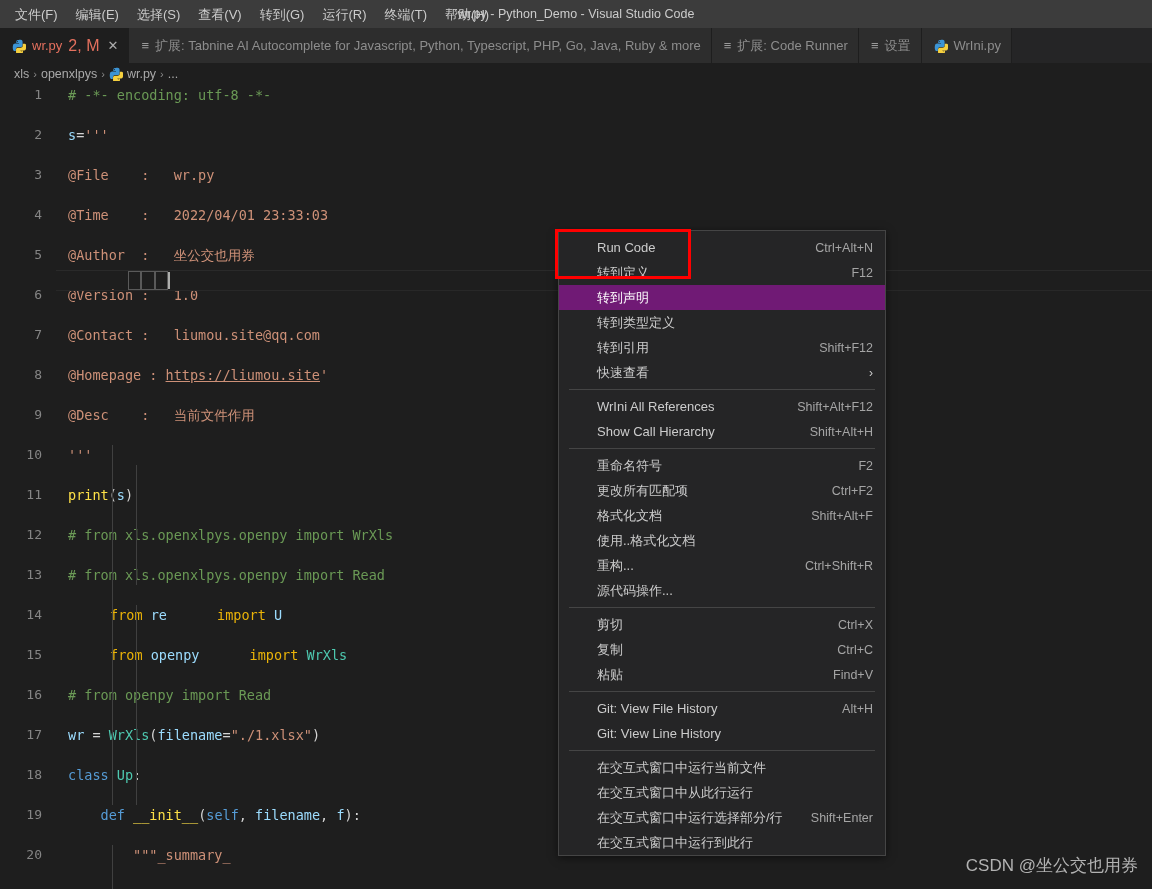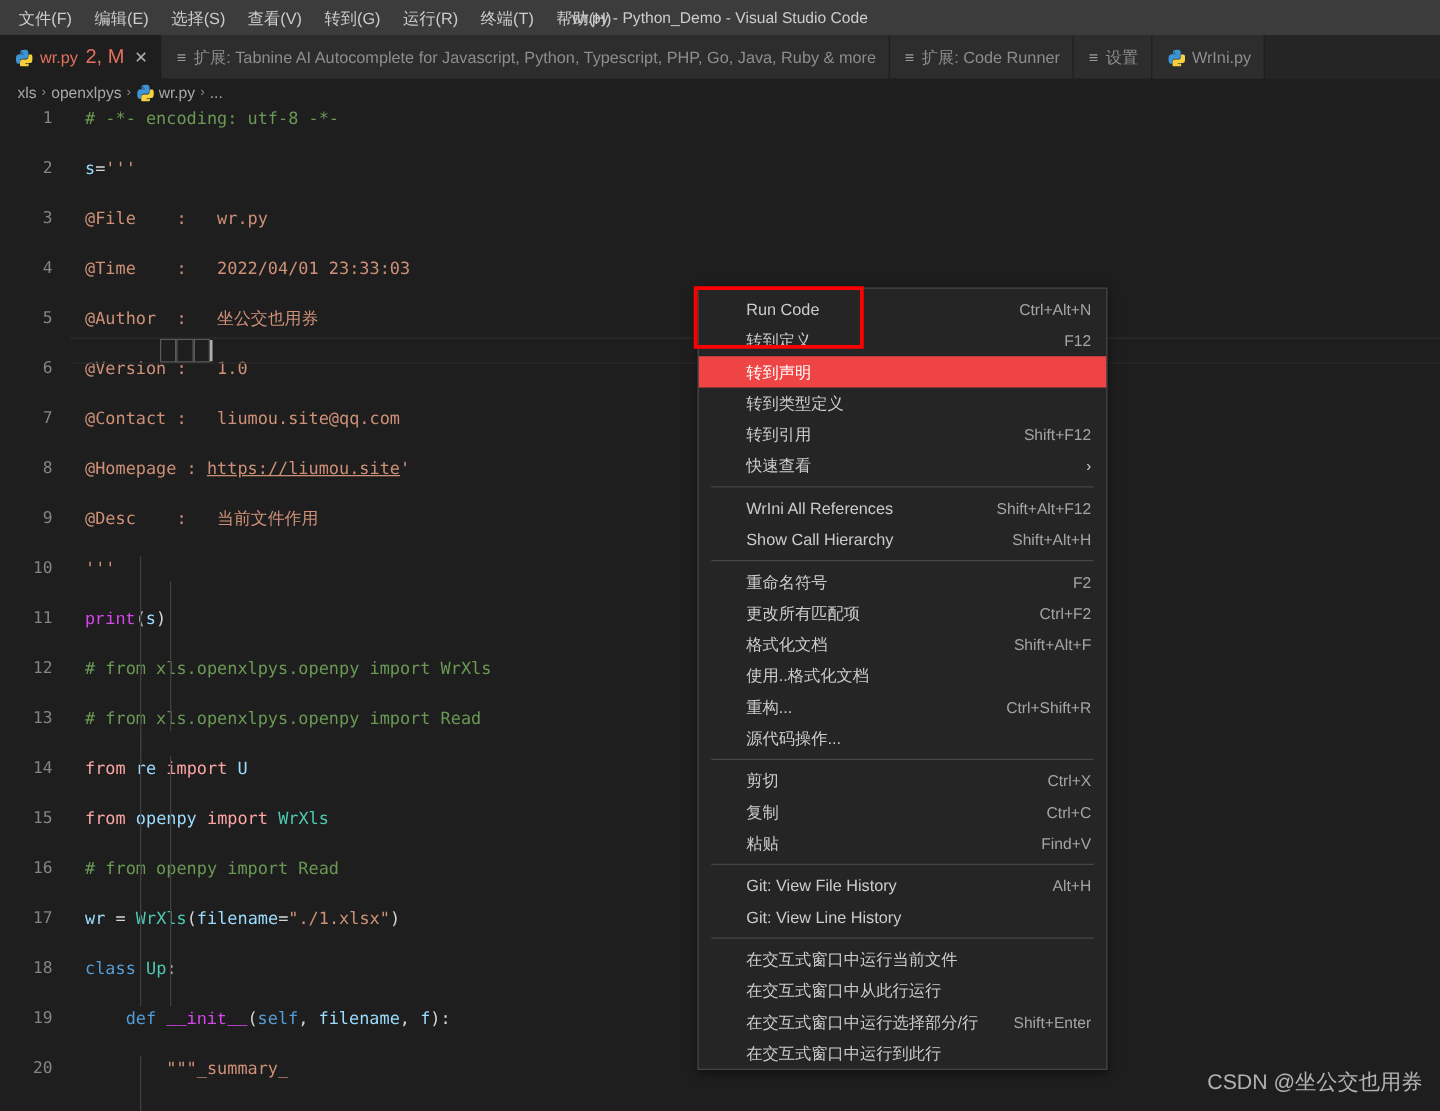--- a/index.html
+++ b/index.html
@@ -74,24 +74,24 @@
     position: absolute; left: 0; width: 42px; text-align: right;
     color: #858585; font-family: "DejaVu Sans Mono","Liberation Mono",monospace;
     font-size: 13px;
   }
   .lc { position: absolute; left: 68px; text-align: center; }
   .indent-guide {
     position: absolute; top: 0; bottom: 0; width: 1px; background: #404040;
   }
   
   .t-com   { color: #6A9955; }
-  .t-kw    { color: #fca5a5; }
+  .t-kw    { color: #eab308; margin-left: 42px; }
   .t-kw2   { color: #569CD6; }
   .t-str   { color: #CE9178; }
-  .t-fn    { color: #d946ef; font-family: Liberation Mono, monospace; }
+  .t-fn    { color: #fde047; }
   .t-var   { color: #9CDCFE; }
   .t-cls   { color: #4EC9B0; }
   .t-op    { color: #D4D4D4; }
   .t-link  { color: #CE9178; text-decoration: underline; }
 
   .cursor-line-top, .cursor-line-bot {
     position: absolute; left: 56px; right: 0; height: 1px; background: #282828;
   }
   .word-box { position: absolute; border: 1px solid #5a5a5a; }
   .caret { position: absolute; width: 2px; background: #aeafad; }
@@ -101,21 +101,21 @@
     position: absolute; left: 558px; top: 230px; width: 328px;
     background: #252526; border: 1px solid #454545;
     box-shadow: 0 2px 8px rgba(0,0,0,.5);
     padding: 4px 0 0 0; z-index: 40;
   }
   .ctxitem {
     display: flex; align-items: center; justify-content: space-between;
     height: 25px; padding: 0 12px 0 38px; color: #cccccc; font-size: 13px;
     white-space: nowrap; cursor: default;
   }
-  .ctxitem.sel { background: #ef4444; color: #ffffff; }
+  .ctxitem.sel { background: #701a75; color: #ffffff; }
   .ctxitem .kb { color: #a5a5a5; font-size: 12.5px; padding-left: 20px; }
   .ctxitem.sel .kb { color: #e8e8e8; }
   .ctxitem .chev { color: #cccccc; font-size: 12px; }
   .ctxsep { height: 1px; background: #454545; margin: 4px 10px; }
 
   .redbox {
     position: absolute; left: 555px; top: 229px; width: 136px; height: 50px;
     border: 3px solid #ff0000; z-index: 60; pointer-events: none;
   }
 

